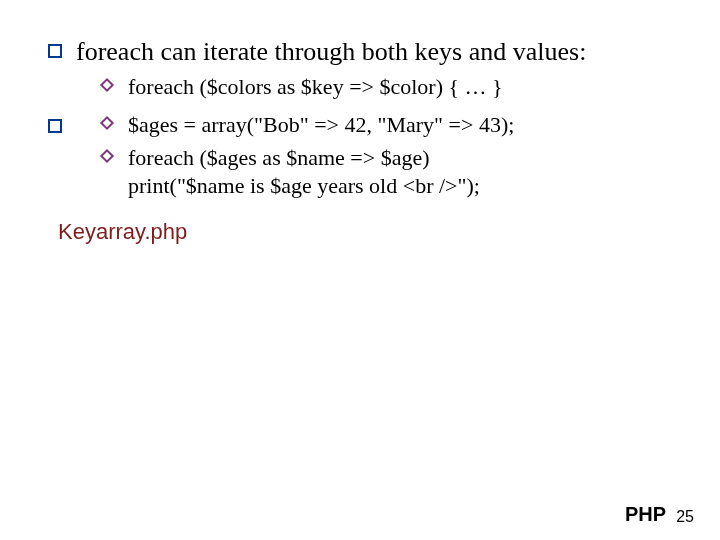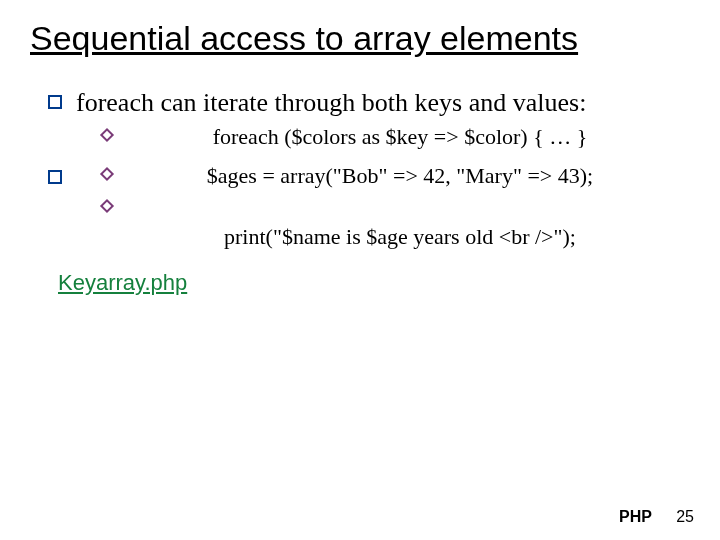--- a/index.html
+++ b/index.html
@@ -45,21 +45,20 @@
     width: 14px;
     height: 14px;
     border: 2px solid #003a8c;
     box-sizing: border-box;
     background: #fff;
   }
   ul.level2 {
     list-style: none;
     padding: 0;
     margin: 4px 0 10px 0;
-    text-align: center;
   }
   ul.level2 > li {
     position: relative;
     padding-left: 52px;
     margin-bottom: 4px;
     font-size: 22px;
     line-height: 1.3;
   }
   .dia-bullet {
     position: absolute;
@@ -69,45 +68,43 @@
     height: 10px;
     border: 2px solid #7a3b78;
     background: #fff;
     transform: rotate(45deg);
     box-sizing: border-box;
   }
   .link {
     margin-top: 18px;
     margin-left: 28px;
     font-size: 22px;
-    color: #15803d;
-    text-decoration: underline;
+    color: #7f1d1d;
   }
   .footer-label {
     position: absolute;
-    right: 68px;
+    right: 54px;
     bottom: 14px;
-    font-size: 16px;
+    font-size: 20px;
     font-weight: bold;
     font-family: Arial, sans-serif;
   }
   .footer-num {
     position: absolute;
     right: 26px;
     bottom: 14px;
     font-size: 16px;
     font-family: Liberation Sans, sans-serif;
   }
 </style>
 </head>
 <body>
 
 <div class="slide">
 
-  <h1 class="title">Sequential access to array elements</h1>
 
   <ul class="level1">
 
     <li>
       <span class="sq-bullet"></span>
       <span>foreach can iterate through both keys and values:</span>
       <ul class="level2">
         <li>
           <span class="dia-bullet"></span>
           <span>foreach ($colors as $key =&gt; $color) { … }</span>
@@ -117,21 +114,21 @@
 
     <li>
       <span class="sq-bullet"></span>
       <ul class="level2">
         <li>
           <span class="dia-bullet"></span>
           <span>$ages = array("Bob" =&gt; 42, "Mary" =&gt; 43);</span>
         </li>
         <li>
           <span class="dia-bullet"></span>
-          <br>
+          <span>foreach ($ages as $name =&gt; $age)</span><br>
           <span>print("$name is $age years old &lt;br /&gt;");</span>
         </li>
       </ul>
     </li>
 
   </ul>
 
   <div class="link">Keyarray.php</div>
 
   <div class="footer-label">PHP</div>

